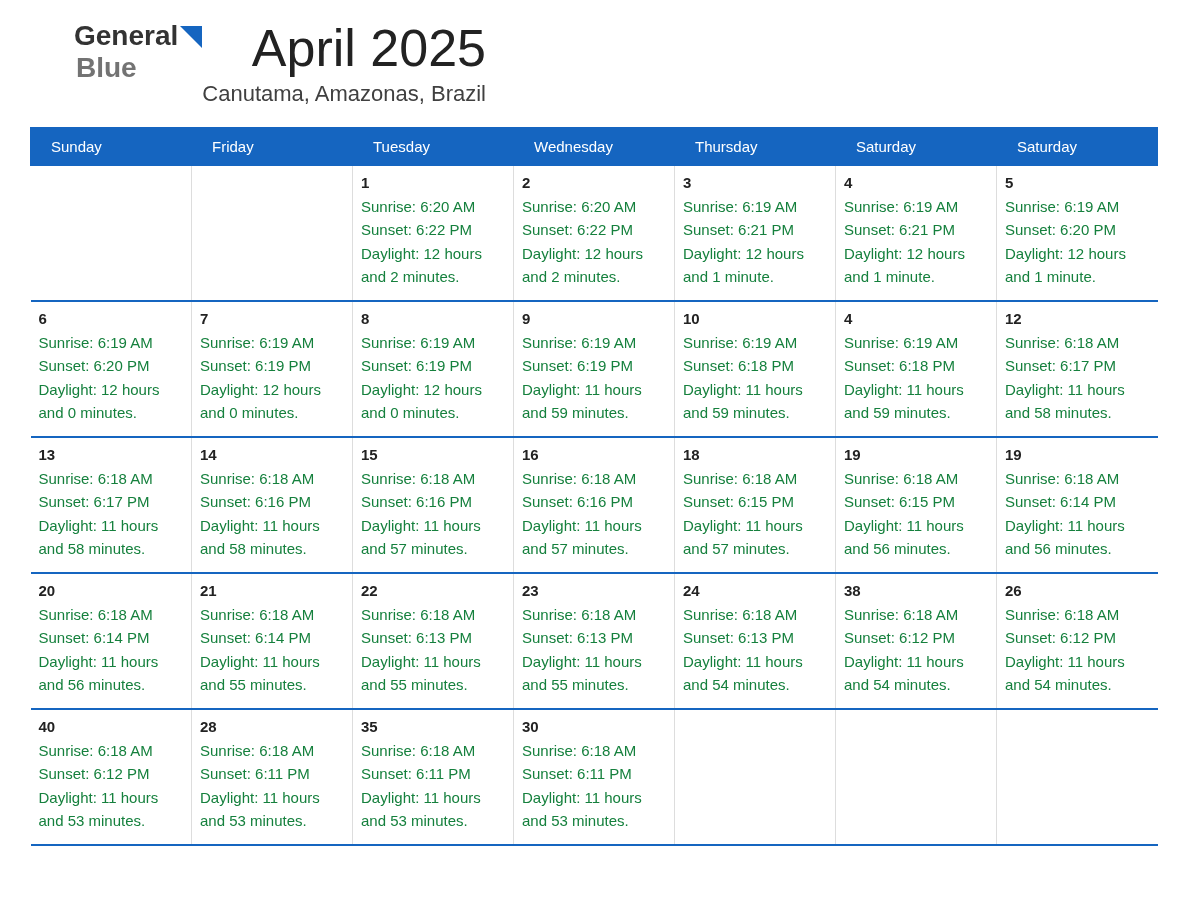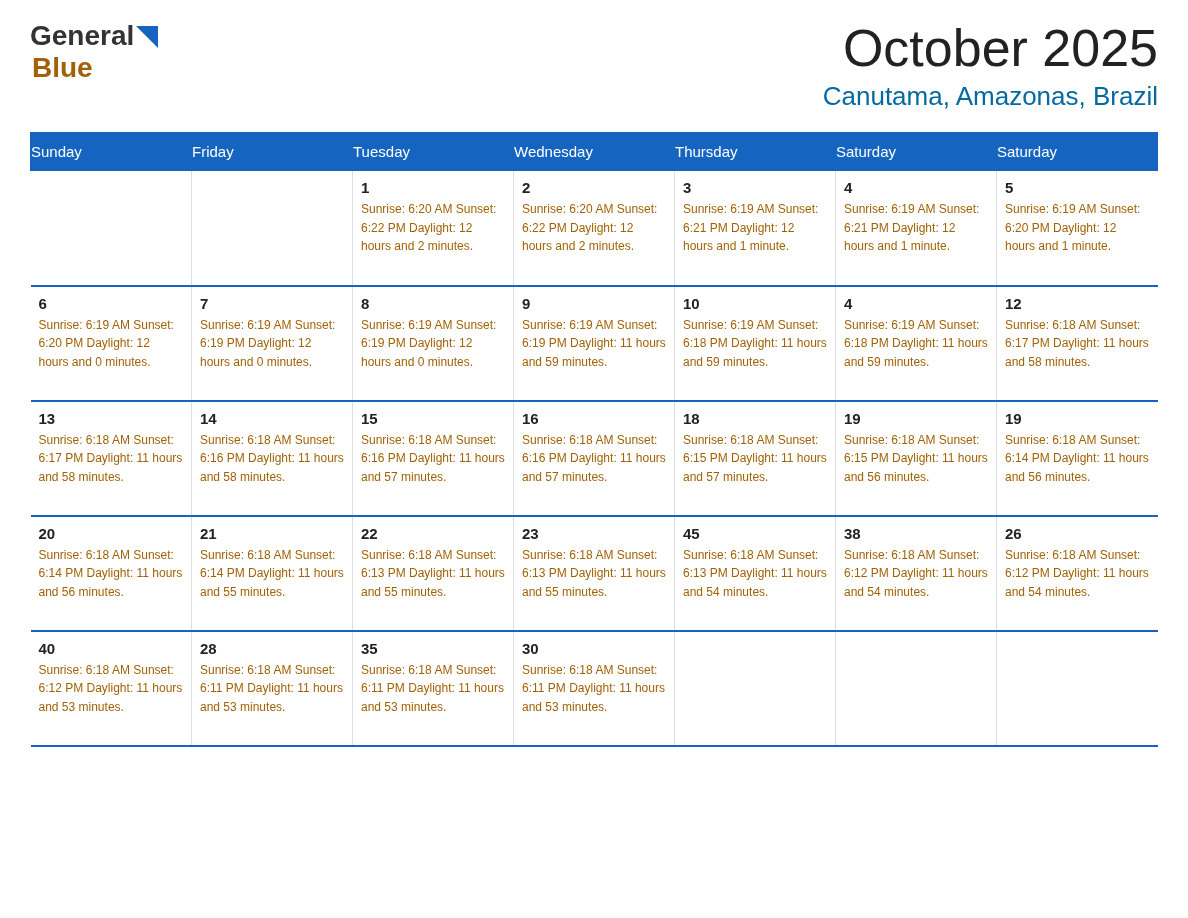--- a/index.html
+++ b/index.html
@@ -5,70 +5,70 @@
     * { margin: 0; padding: 0; box-sizing: border-box; }
     body {
       font-family: Arial, sans-serif;
       background: #fff;
       width: 1188px;
       min-height: 918px;
       padding: 20px 30px;
     }
     .header {
       display: flex;
-      justify-content: space-between;
       align-items: flex-start;
       margin-bottom: 20px;
+      margin-left: 44px;
     }
     .logo-text-general {
       font-size: 28px;
       font-weight: bold;
       color: #333;
     }
     .logo-wrapper {
       display: flex;
       flex-direction: column;
     }
     .logo-top {
       display: flex;
       align-items: center;
     }
     .logo-bottom {
       font-size: 28px;
       font-weight: bold;
-      color: #a16207;
+      color: #737373;
       margin-left: 2px;
     }
     .title-section {
       text-align: right;
     }
     .month-title {
       font-size: 52px;
       font-weight: normal;
       color: #222;
       line-height: 1.1;
     }
     .location-title {
-      font-size: 26px;
-      color: #0369a1;
+      font-size: 22px;
+      color: #404040;
       margin-top: 4px;
     }
     table {
       width: 100%;
       border-collapse: collapse;
       table-layout: fixed;
     }
     thead tr {
       background-color: #1565c0;
     }
     thead th {
       color: #fff;
       font-size: 15px;
       font-weight: normal;
-      padding: 10px 0;
+      padding: 10px 20px;
       text-align: left;
       border: 1px solid #1565c0;
     }
     tbody tr {
       border-bottom: 2px solid #1565c0;
     }
     tbody td {
       vertical-align: top;
       padding: 8px 8px 12px 8px;
       font-size: 12.5px;
@@ -80,43 +80,43 @@
       border-right: none;
     }
     .day-num {
       font-size: 15px;
       font-weight: bold;
       color: #222;
       display: block;
       margin-bottom: 4px;
     }
     .day-info {
-      font-size: 12px;
-      color: #a16207;
+      font-size: 15px;
+      color: #15803d;
       line-height: 1.55;
     }
     .empty-cell {
       background: #fff;
     }
   </style>
 </head>
 <body>
 
 <div class="header">
   <div class="logo-wrapper">
     <div class="logo-top">
       <span class="logo-text-general">General</span>
       <svg width="22" height="22" viewBox="0 0 22 22" style="margin-left:2px;margin-top:2px;">
         <polygon points="0,0 22,0 22,22" fill="#1565c0"></polygon>
       </svg>
     </div>
     <div class="logo-bottom">Blue</div>
   </div>
   <div class="title-section">
-    <div class="month-title">October 2025</div>
+    <div class="month-title">April 2025</div>
     <div class="location-title">Canutama, Amazonas, Brazil</div>
   </div>
 </div>
 
 <table>
   <thead>
     <tr>
     <th>Sunday</th>
         <th>Friday</th>
         <th>Tuesday</th>
@@ -291,21 +291,21 @@
 and 55 minutes.</div>
         </td>
         <td>
           <span class="day-num">23</span>
           <div class="day-info">Sunrise: 6:18 AM
 Sunset: 6:13 PM
 Daylight: 11 hours
 and 55 minutes.</div>
         </td>
         <td>
-          <span class="day-num">45</span>
+          <span class="day-num">24</span>
           <div class="day-info">Sunrise: 6:18 AM
 Sunset: 6:13 PM
 Daylight: 11 hours
 and 54 minutes.</div>
         </td>
         <td>
           <span class="day-num">38</span>
           <div class="day-info">Sunrise: 6:18 AM
 Sunset: 6:12 PM
 Daylight: 11 hours

